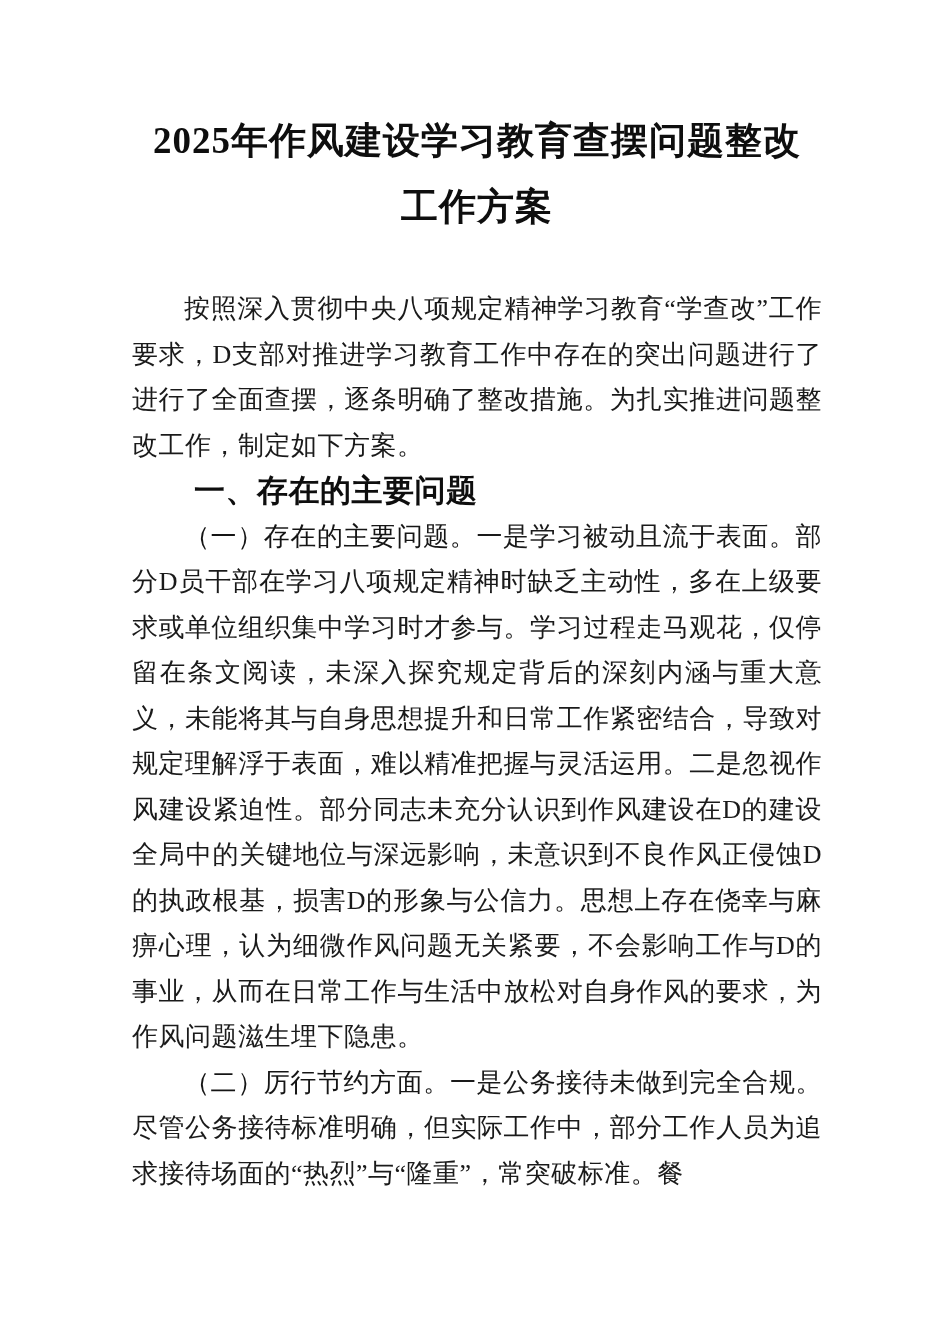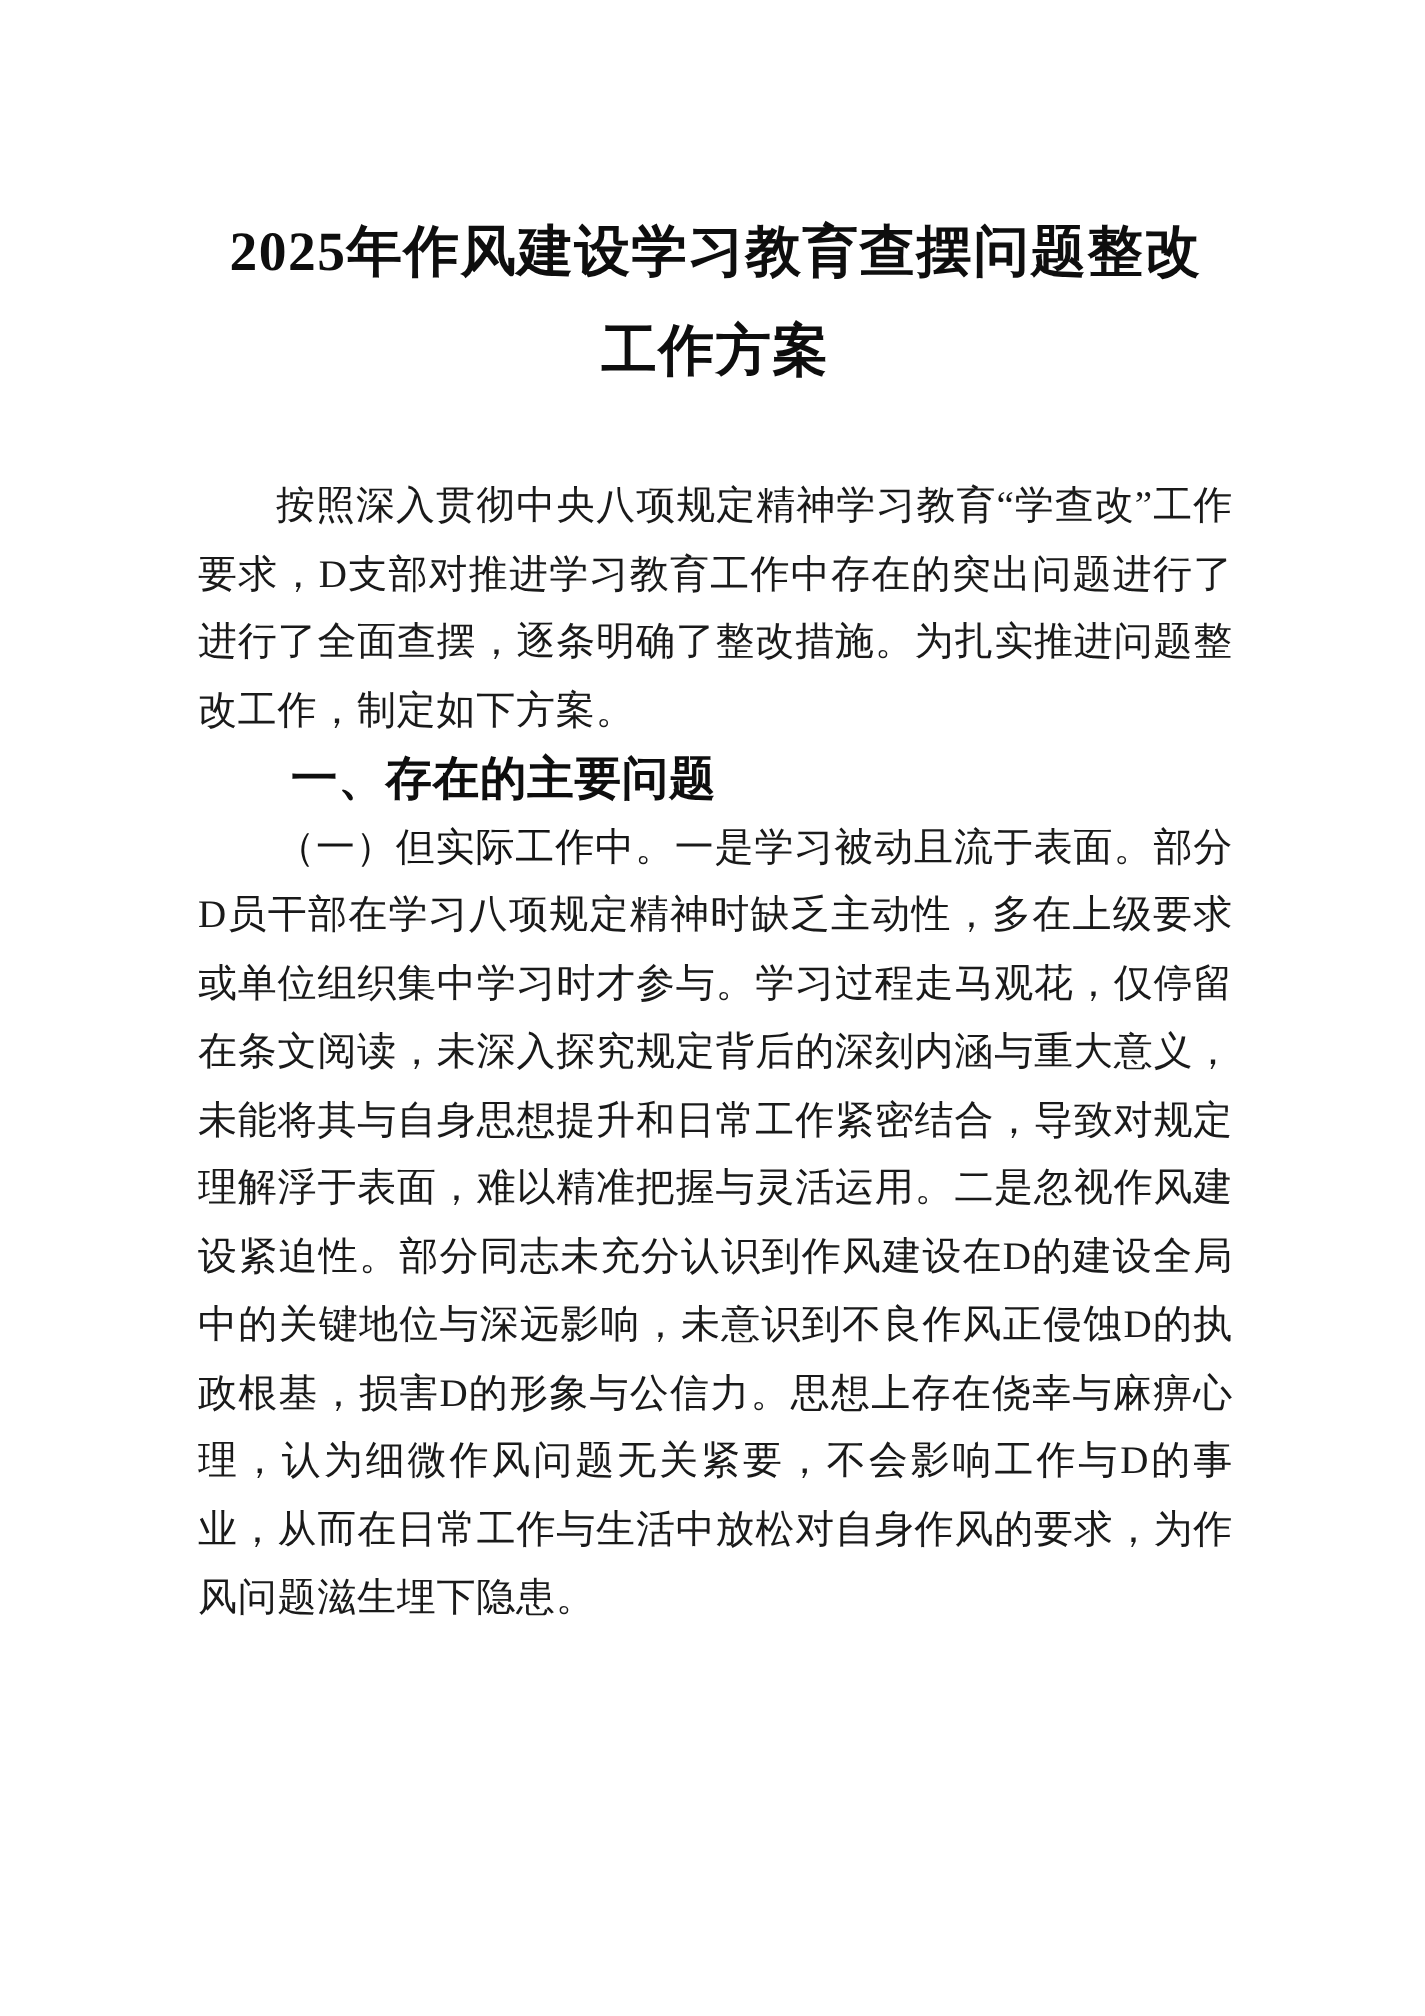--- a/index.html
+++ b/index.html
@@ -14,21 +14,21 @@
     height: 1344px;
     background: #ffffff;
     overflow: hidden;
     font-family: "Liberation Serif", "DejaVu Serif", serif;
     color: #161616;
   }
 
   .text-column {
     position: absolute;
     left: 132px;
-    top: 136px;
+    top: 108px;
     width: 690px;
   }
 
   .doc-title {
     font-family: "Liberation Serif", "DejaVu Serif", serif;
     font-weight: bold;
     font-size: 37px;
     line-height: 66px;
     letter-spacing: 1px;
     text-align: center;
@@ -69,16 +69,17 @@
 </style>
 </head>
 <body>
 
 <div class="page">
   <div class="text-column">
     <h1 class="doc-title">2025年作风建设学习教育查摆问题整改工作方案</h1>
     <div class="doc-body" id="doc-body">
         <p class="para">按照深入贯彻中央八项规定精神学习教育“学查改”工作要求，D支部对推进学习教育工作中存在的突出问题进行了进行了全面查摆，逐条明确了整改措施。为扎实推进问题整改工作，制定如下方案。</p>
         <h2 class="section-heading">一、存在的主要问题</h2>
-        <p class="para"><span class="lead">（一）但实际工作中。</span>一是学习被动且流于表面。部分D员干部在学习八项规定精神时缺乏主动性，多在上级要求或单位组织集中学习时才参与。学习过程走马观花，仅停留在条文阅读，未深入探究规定背后的深刻内涵与重大意义，未能将其与自身思想提升和日常工作紧密结合，导致对规定理解浮于表面，难以精准把握与灵活运用。二是忽视作风建设紧迫性。部分同志未充分认识到作风建设在D的建设全局中的关键地位与深远影响，未意识到不良作风正侵蚀D的执政根基，损害D的形象与公信力。思想上存在侥幸与麻痹心理，认为细微作风问题无关紧要，不会影响工作与D的事业，从而在日常工作与生活中放松对自身作风的要求，为作风问题滋生埋下隐患。</p>
+        <p class="para"><span class="lead">（一）存在的主要问题。</span>一是学习被动且流于表面。部分D员干部在学习八项规定精神时缺乏主动性，多在上级要求或单位组织集中学习时才参与。学习过程走马观花，仅停留在条文阅读，未深入探究规定背后的深刻内涵与重大意义，未能将其与自身思想提升和日常工作紧密结合，导致对规定理解浮于表面，难以精准把握与灵活运用。二是忽视作风建设紧迫性。部分同志未充分认识到作风建设在D的建设全局中的关键地位与深远影响，未意识到不良作风正侵蚀D的执政根基，损害D的形象与公信力。思想上存在侥幸与麻痹心理，认为细微作风问题无关紧要，不会影响工作与D的事业，从而在日常工作与生活中放松对自身作风的要求，为作风问题滋生埋下隐患。</p>
+        <p class="para"><span class="lead">（二）厉行节约方面。</span>一是公务接待未做到完全合规。尽管公务接待标准明确，但实际工作中，部分工作人员为追求接待场面的“热烈”与“隆重”，常突破标准。餐</p>
       </div>
   </div>
 </div>
 
 </body></html>

